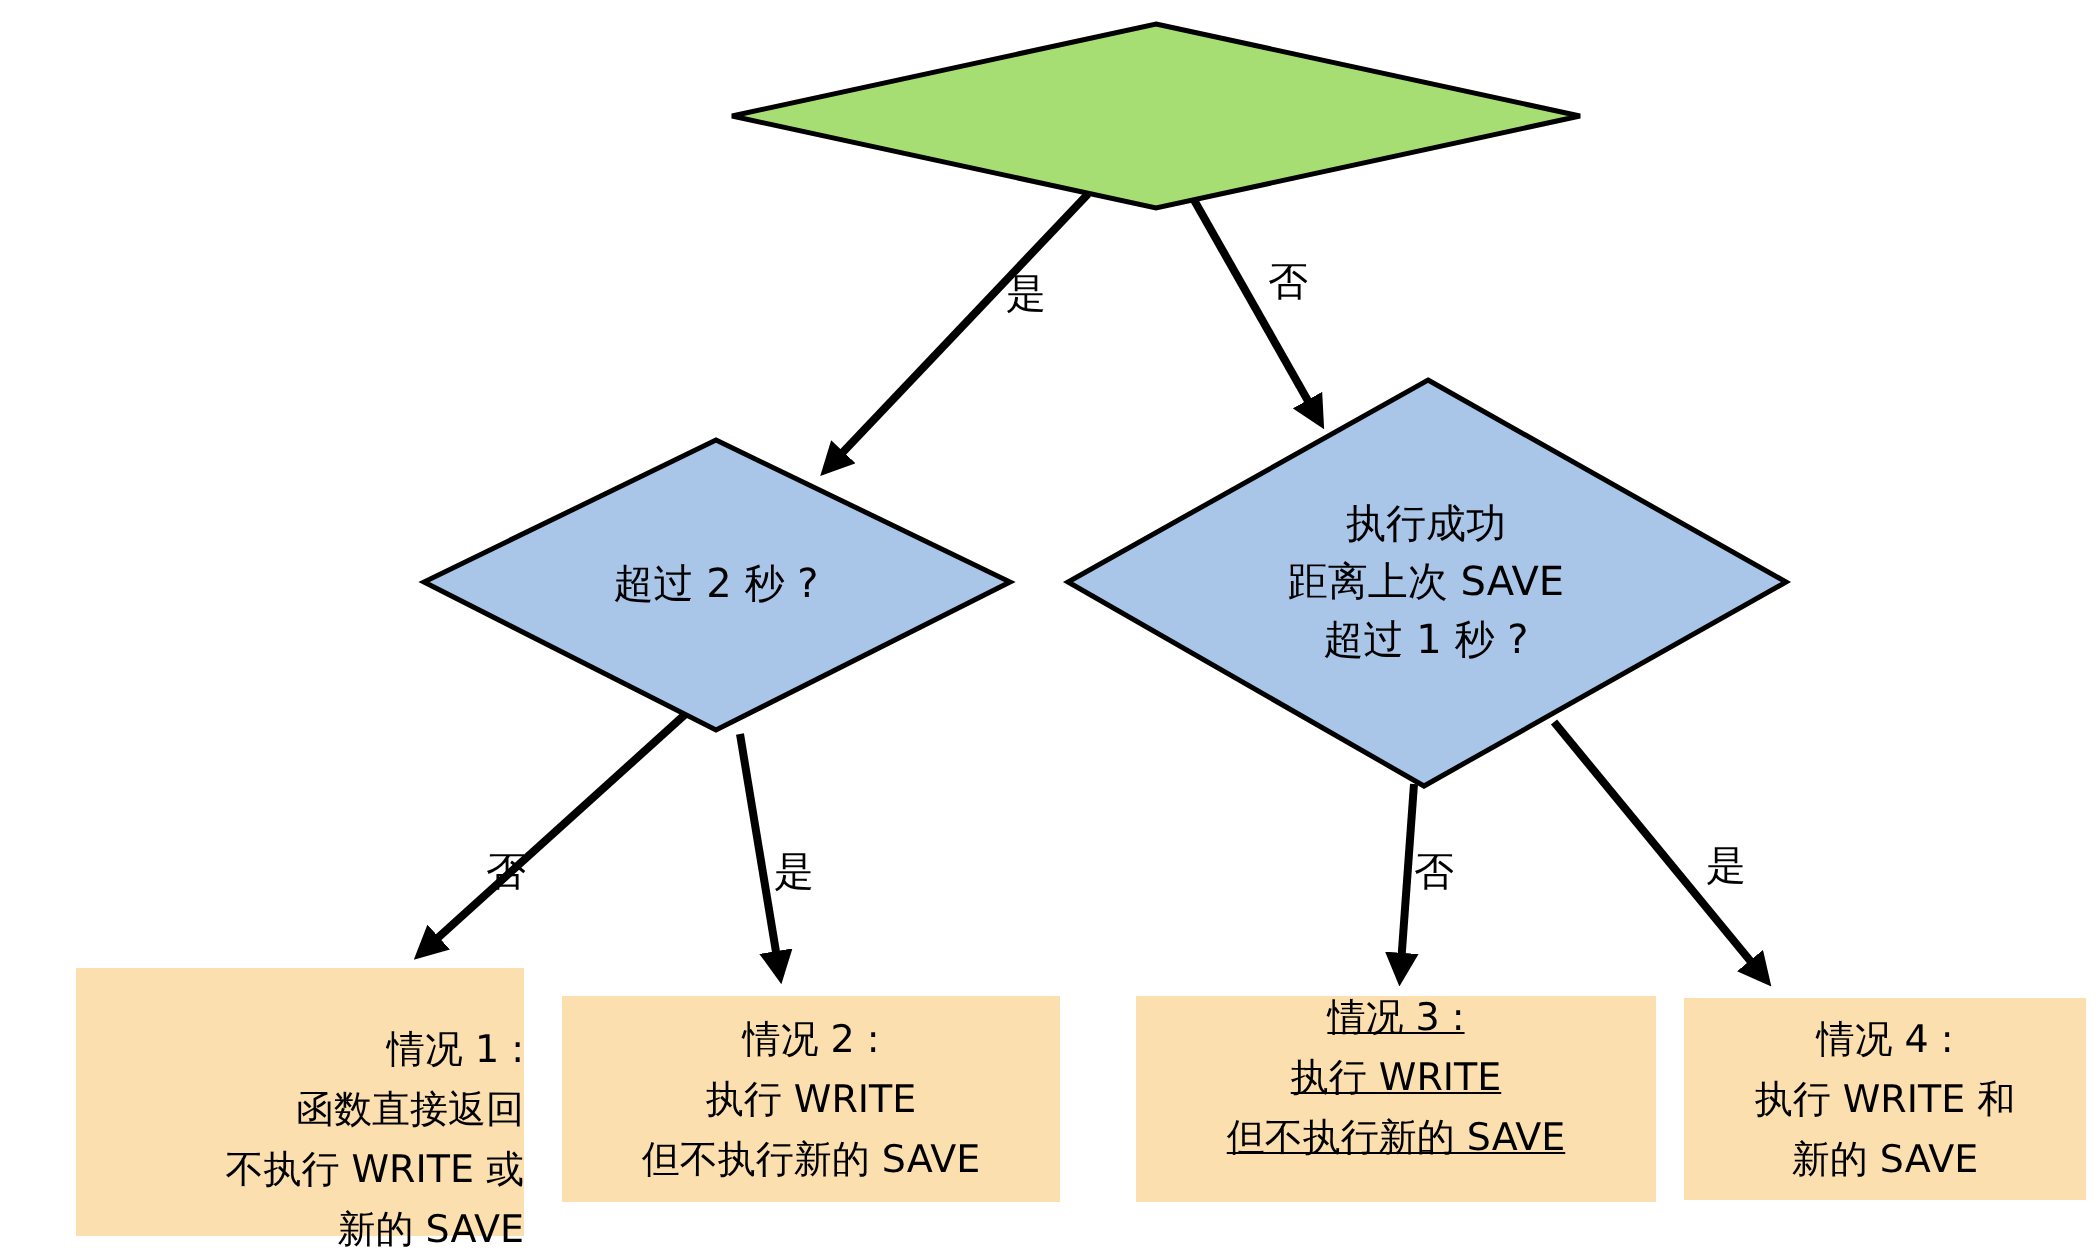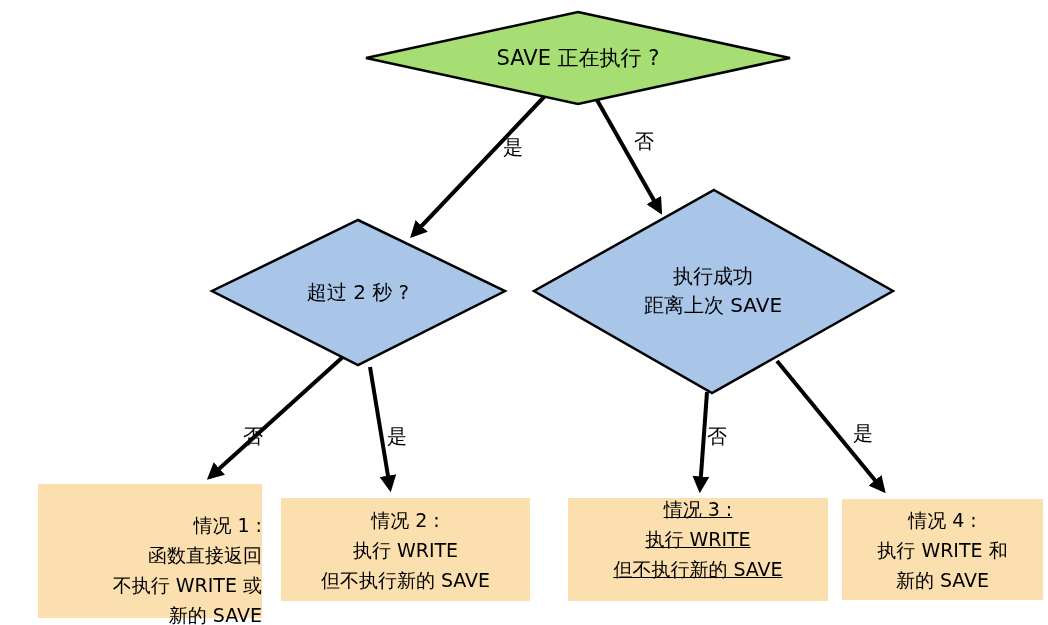--- a/index.html
+++ b/index.html
@@ -77,31 +77,29 @@
     <polygon points="358,220 505,291 358,365 212,291" stroke="#000000" stroke-width="2.5" fill="#a9c6e8"></polygon>
 
     <polygon points="714,190 893,291 712,393 534,291" stroke="#000000" stroke-width="2.5" fill="#a9c6e8"></polygon>
 
     <rect x="38" y="484" width="224" height="134" fill="#fbdfae"></rect>
     <rect x="281" y="498" width="249" height="103" fill="#fbdfae"></rect>
     <rect x="568" y="498" width="260" height="103" fill="#fbdfae"></rect>
     <rect x="842" y="499" width="201" height="101" fill="#fbdfae"></rect>
   </svg>
 
-  <div class="node-label root-label" style="left:578px; top:58px;">
-    <div>SAVE 正在执行 ?</div>
-  </div>
 
   <div class="node-label" style="left:358px; top:292px;">
     <div>超过 2 秒 ?</div>
   </div>
 
   <div class="node-label" style="left:713px; top:291px;">
     <div>执行成功</div>
     <div>距离上次 SAVE</div>
+    <div>超过 1 秒 ?</div>
   </div>
 
   <div class="edge-label" style="left:513px; top:147px;">是</div>
   <div class="edge-label" style="left:644px; top:141px;">否</div>
   <div class="edge-label" style="left:253px; top:436px;">否</div>
   <div class="edge-label" style="left:397px; top:436px;">是</div>
   <div class="edge-label" style="left:717px; top:436px;">否</div>
   <div class="edge-label" style="left:863px; top:433px;">是</div>
 
   <div class="case-label" style="left:38px; top:484px; width:224px; height:172px;align-items:flex-end;">

